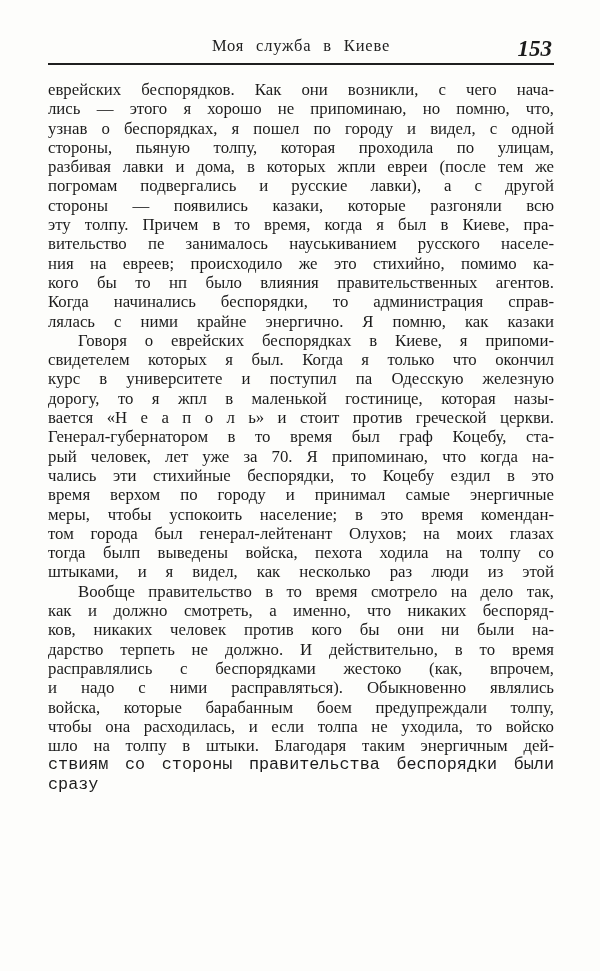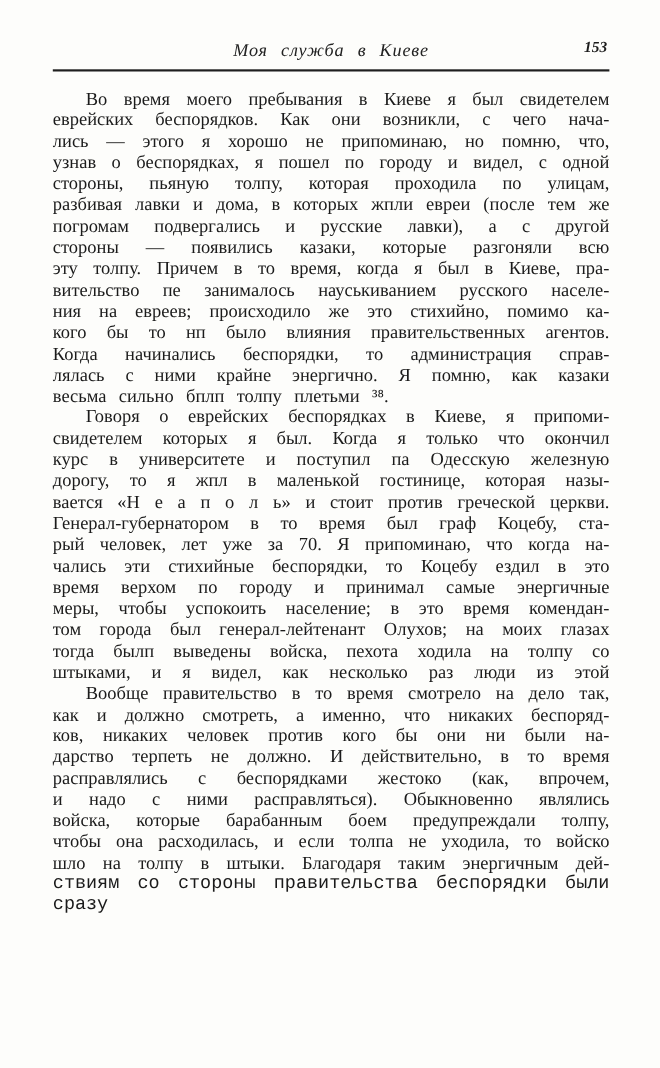--- a/index.html
+++ b/index.html
@@ -25,33 +25,32 @@
   }
   .header {
     position: relative;
     height: 26px;
   }
   .running-title {
     position: absolute;
     left: 0;
     right: 0;
     text-align: center;
-    font-style: italic;
     font-size: 16.5px;
     letter-spacing: 0.8px;
     word-spacing: 7px;
     color: #222;
   }
   .page-number {
     position: absolute;
     right: 2px;
     top: 0;
     font-style: italic;
     font-weight: bold;
-    font-size: 14px;
+    font-size: 23px;
     color: #1b1b1b;
   }
   .header-rule {
     height: 0;
     border-bottom: 2px solid #1f1f1f;
     margin-top: 1px;
   }
   .text-block {
     margin-top: 15px;
     font-size: 16.8px;
@@ -84,35 +83,33 @@
 
 <div class="page">
   <div class="content">
     <div class="header">
       <span class="running-title">Моя служба в Киеве</span>
       <span class="page-number">153</span>
     </div>
     <div class="header-rule"></div>
     <div class="text-block" id="text-block">
         <div class="paragraph">
-          <div class="line first">Во время моего пребывания в Киеве я был свидетелем</div>
           <div class="line">еврейских беспорядков. Как они возникли, с чего нача-</div>
           <div class="line">лись — этого я хорошо не припоминаю, но помню, что,</div>
           <div class="line">узнав о беспорядках, я пошел по городу и видел, с одной</div>
           <div class="line">стороны, пьяную толпу, которая проходила по улицам,</div>
           <div class="line">разбивая лавки и дома, в которых жпли евреи (после тем же</div>
           <div class="line">погромам подвергались и русские лавки), а с другой</div>
           <div class="line">стороны — появились казаки, которые разгоняли всю</div>
           <div class="line">эту толпу. Причем в то время, когда я был в Киеве, пра-</div>
           <div class="line">вительство пе занималось науськиванием русского населе-</div>
           <div class="line">ния на евреев; происходило же это стихийно, помимо ка-</div>
           <div class="line">кого бы то нп было влияния правительственных агентов.</div>
           <div class="line">Когда начинались беспорядки, то администрация справ-</div>
           <div class="line">лялась с ними крайне энергично. Я помню, как казаки</div>
-          <div class="line last spread">весьма сильно бплп толпу плетьми ³⁸.</div>
         </div>
         <div class="paragraph">
           <div class="line first">Говоря о еврейских беспорядках в Киеве, я припоми-</div>
           <div class="line">свидетелем которых я был. Когда я только что окончил</div>
           <div class="line">курс в университете и поступил па Одесскую железную</div>
           <div class="line">дорогу, то я жпл в маленькой гостинице, которая назы-</div>
           <div class="line">вается «Н е а п о л ь» и стоит против греческой церкви.</div>
           <div class="line">Генерал-губернатором в то время был граф Коцебу, ста-</div>
           <div class="line">рый человек, лет уже за 70. Я припоминаю, что когда на-</div>
           <div class="line">чались эти стихийные беспорядки, то Коцебу ездил в это</div>

